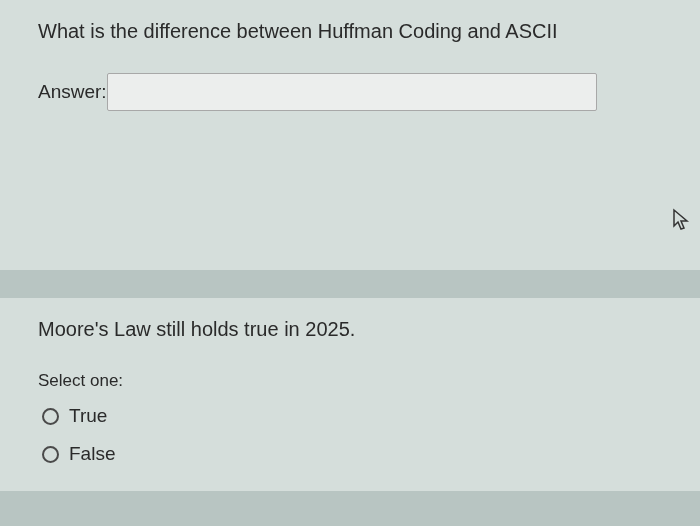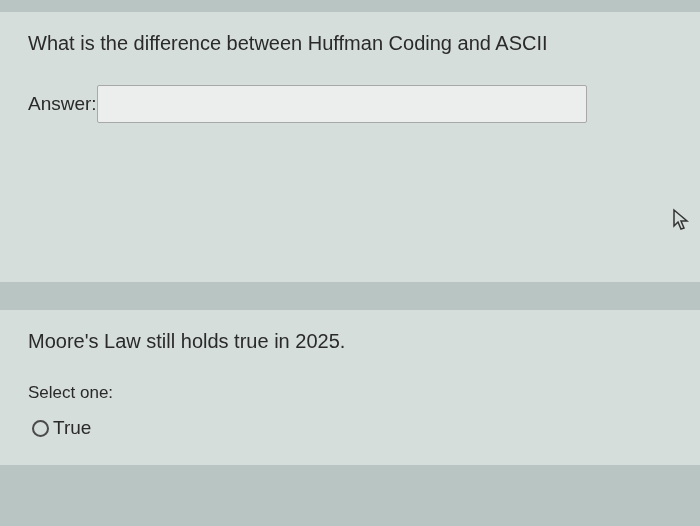--- a/index.html
+++ b/index.html
@@ -10,22 +10,22 @@
     body {
       width: 700px;
       height: 526px;
       background: #b8c5c2;
       font-family: "Segoe UI", Arial, sans-serif;
       overflow: hidden;
       position: relative;
     }
     .question-block {
       background: #d5dedb;
-      margin: 12px 0 28px 0;
-      padding: 20px 28px 28px 28px;
+      margin: 0 0 28px 0;
+      padding: 20px 28px 28px 38px;
     }
     .q1 {
       height: 270px;
     }
     .q2 {
       padding-bottom: 10px;
     }
     .question-text {
       font-size: 20px;
       color: #2a2a2a;
@@ -52,21 +52,21 @@
       border-radius: 2px;
     }
     .select-one {
       font-size: 17px;
       color: #2a2a2a;
       margin-bottom: 14px;
     }
     .radio-option {
       display: flex;
       align-items: center;
-      gap: 4px;
+      gap: 10px;
       margin-bottom: 16px;
       padding-left: 4px;
     }
     .radio-circle {
       width: 17px;
       height: 17px;
       border: 2px solid #4a4a4a;
       border-radius: 50%;
       background: transparent;
       flex-shrink: 0;
@@ -95,17 +95,21 @@
   </div>
 </div>
 
 <div class="question-block q2">
   <div class="question-text">Moore's Law still holds true in 2025.</div>
   <div class="select-one">Select one:</div>
   <div class="radio-option">
     <span class="radio-circle"></span>
     <span class="radio-label">True</span>
   </div>
+  <div class="radio-option">
+    <span class="radio-circle"></span>
+    <span class="radio-label">False</span>
+  </div>
 </div>
 
 <svg class="cursor" viewBox="0 0 18 24">
   <path d="M2 2 L2 18 L6 14 L9 21 L12 20 L9 13 L15 13 Z" fill="none" stroke="#333" stroke-width="1.5"></path>
 </svg>
 
 </body></html>

